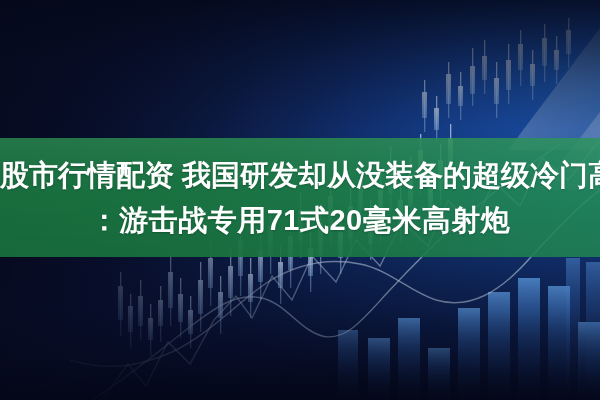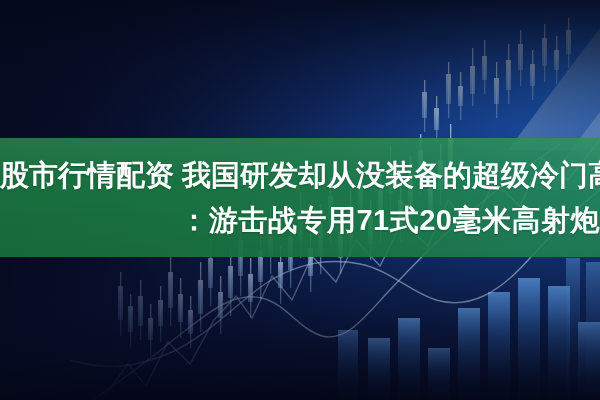--- a/index.html
+++ b/index.html
@@ -79,21 +79,20 @@
     color: #ffffff;
     font-weight: bold;
     font-size: 29px;
     line-height: 45px;
     letter-spacing: 0px;
     white-space: nowrap;
     text-shadow: 0 1px 2px rgba(0,0,0,0.22);
   }
   .headline.line2 {
     letter-spacing: 0.5px;
-    text-align: right;
   }
 </style>
 </head>
 <body>
 
 <div id="stage">
 
   <div class="bg-layer bg-base"></div>
 
   <svg class="chart-svg" viewBox="0 0 600 400" xmlns="http://www.w3.org/2000/svg">

